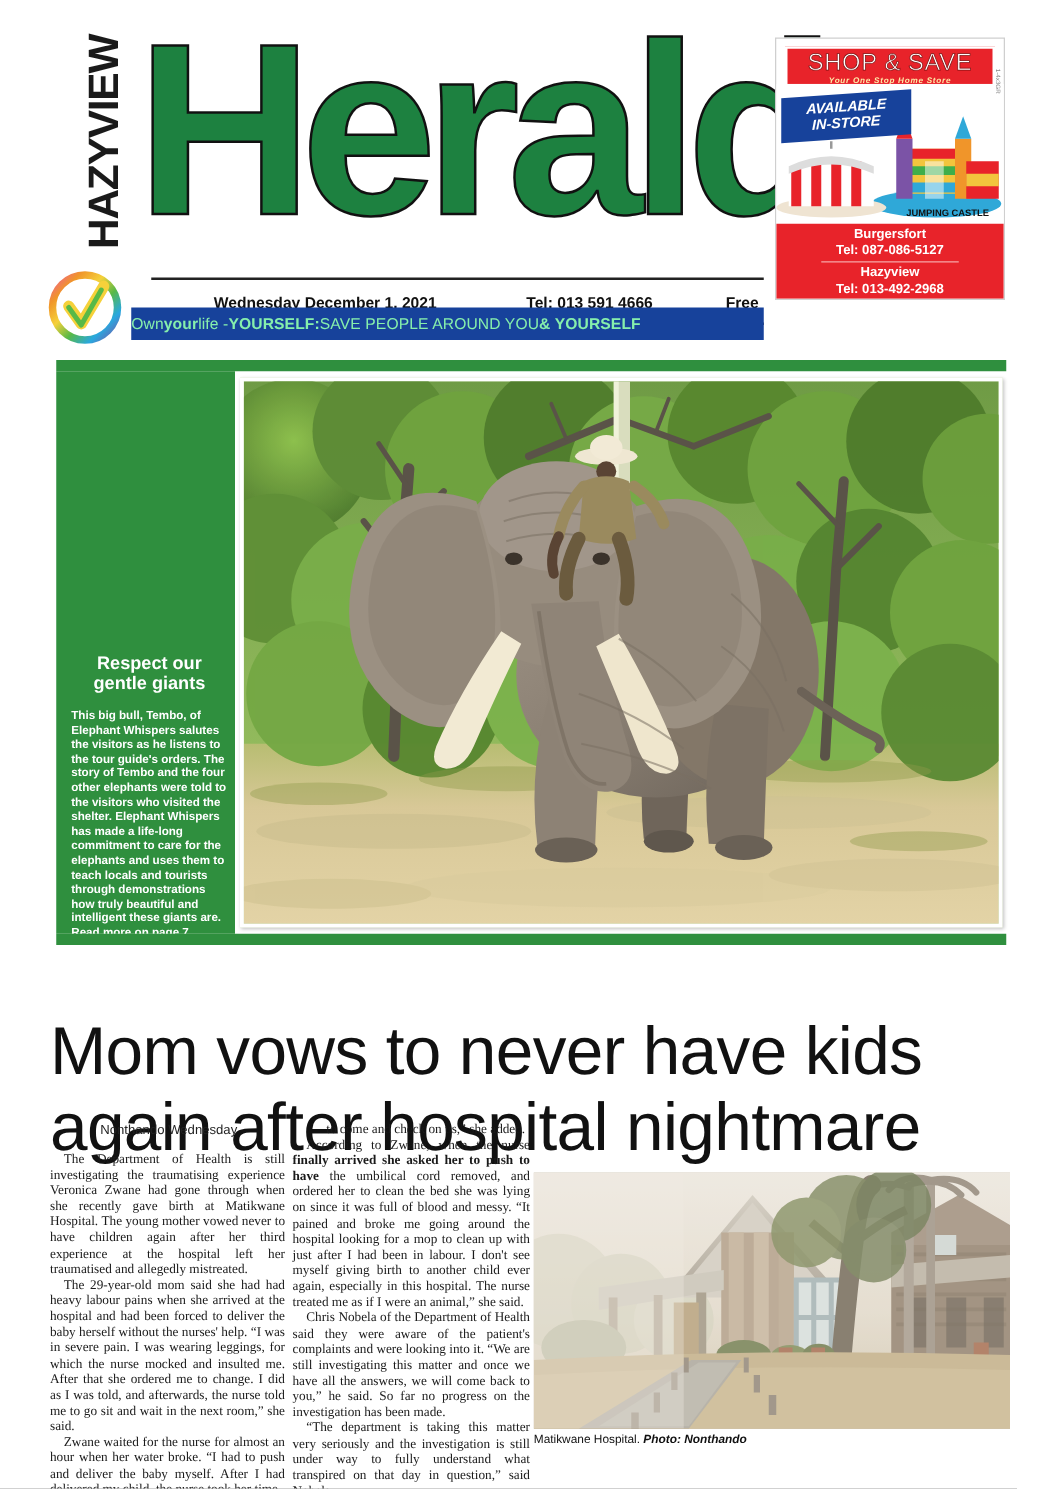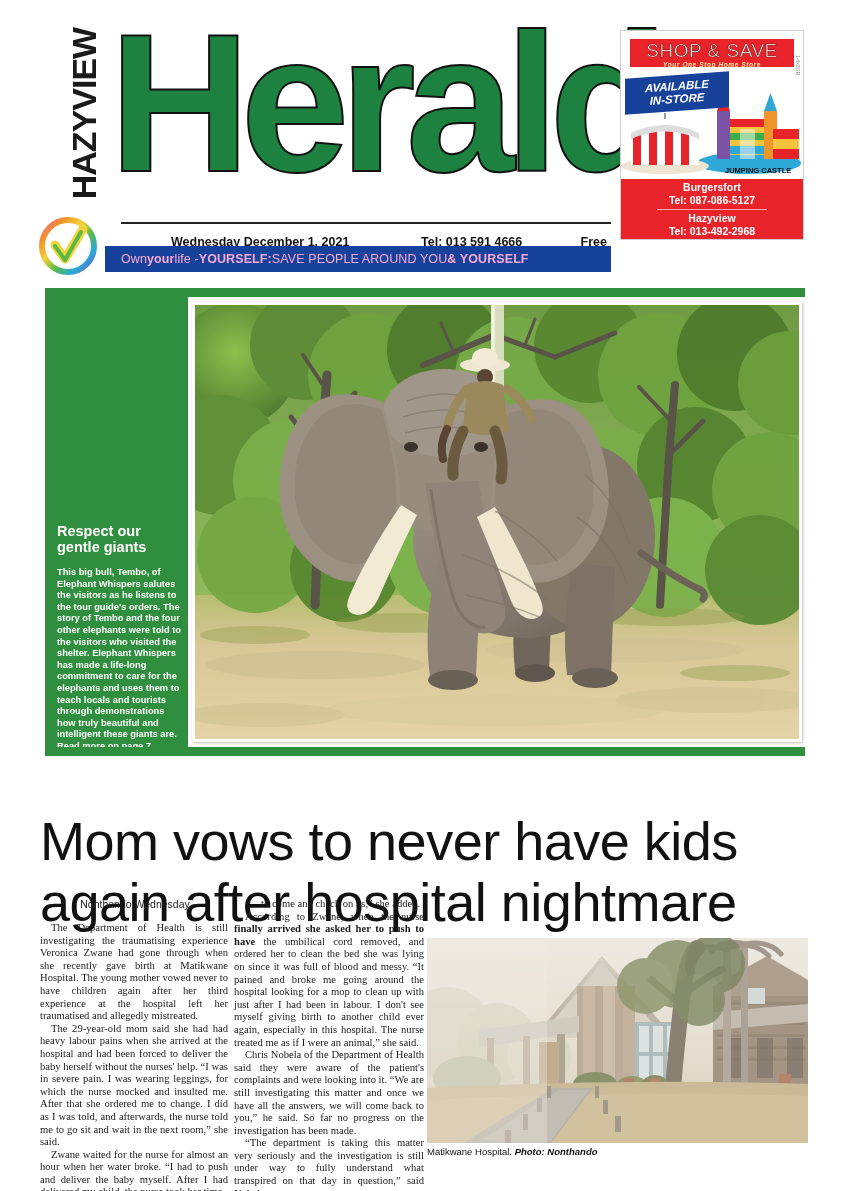--- a/index.html
+++ b/index.html
@@ -35,22 +35,22 @@
   .dateline .d-free{position:absolute;right:4px;top:0;}
   .masthead-rule2{position:absolute;left:90px;top:236px;width:490px;height:2px;background:#222;}
 
   
   .vaxlogo{position:absolute;left:37px;top:215px;width:62px;height:62px;}
   .vaxlogo svg{display:block;}
 
   
   .vaxbanner{
     position:absolute;left:105px;top:246px;width:506px;height:26px;
-    background:#17429b;color:#f9a8d4;font-size:12.5px;
-    display:flex;align-items:center;padding-left:16px;box-sizing:border-box;
+    background:#17429b;color:#86efac;font-size:12.5px;
+    display:flex;align-items:center;padding-left:0;box-sizing:border-box;
     letter-spacing:0.1px;
   }
   .vaxbanner b{font-weight:bold;}
 
   
   .adbox{
     position:absolute;left:620px;top:30px;width:184px;height:210px;
     border:1px solid #cfcfcf;background:#fff;box-sizing:border-box;overflow:hidden;
   }
   .ad-head{
@@ -100,21 +100,21 @@
     position:absolute;left:0;top:9px;width:143px;height:450px;background:#2f8f3e;
   }
   .hero-photo{
     position:absolute;left:147px;top:14px;width:610px;height:440px;
     background:#cfe0b8;overflow:hidden;border:3px solid #fff;box-sizing:border-box;
     box-shadow:1px 1px 3px rgba(0,0,0,.25);
   }
   .hero-photo svg{display:block;}
   .cap-title{
     position:absolute;left:12px;top:226px;width:125px;
-    color:#fff;font-weight:bold;font-size:14.5px;line-height:16px;
+    color:#fff;font-weight:bold;font-size:14.5px;line-height:16px;text-align:center;
   }
   .cap-body{
     position:absolute;left:12px;top:270px;width:126px;
     color:#fff;font-weight:bold;font-size:9.3px;line-height:11.6px;
   }
   .cap-body i{font-style:italic;margin-top:32px;}
 
   
   .headline{
     position:absolute;left:40px;top:775px;width:770px;

